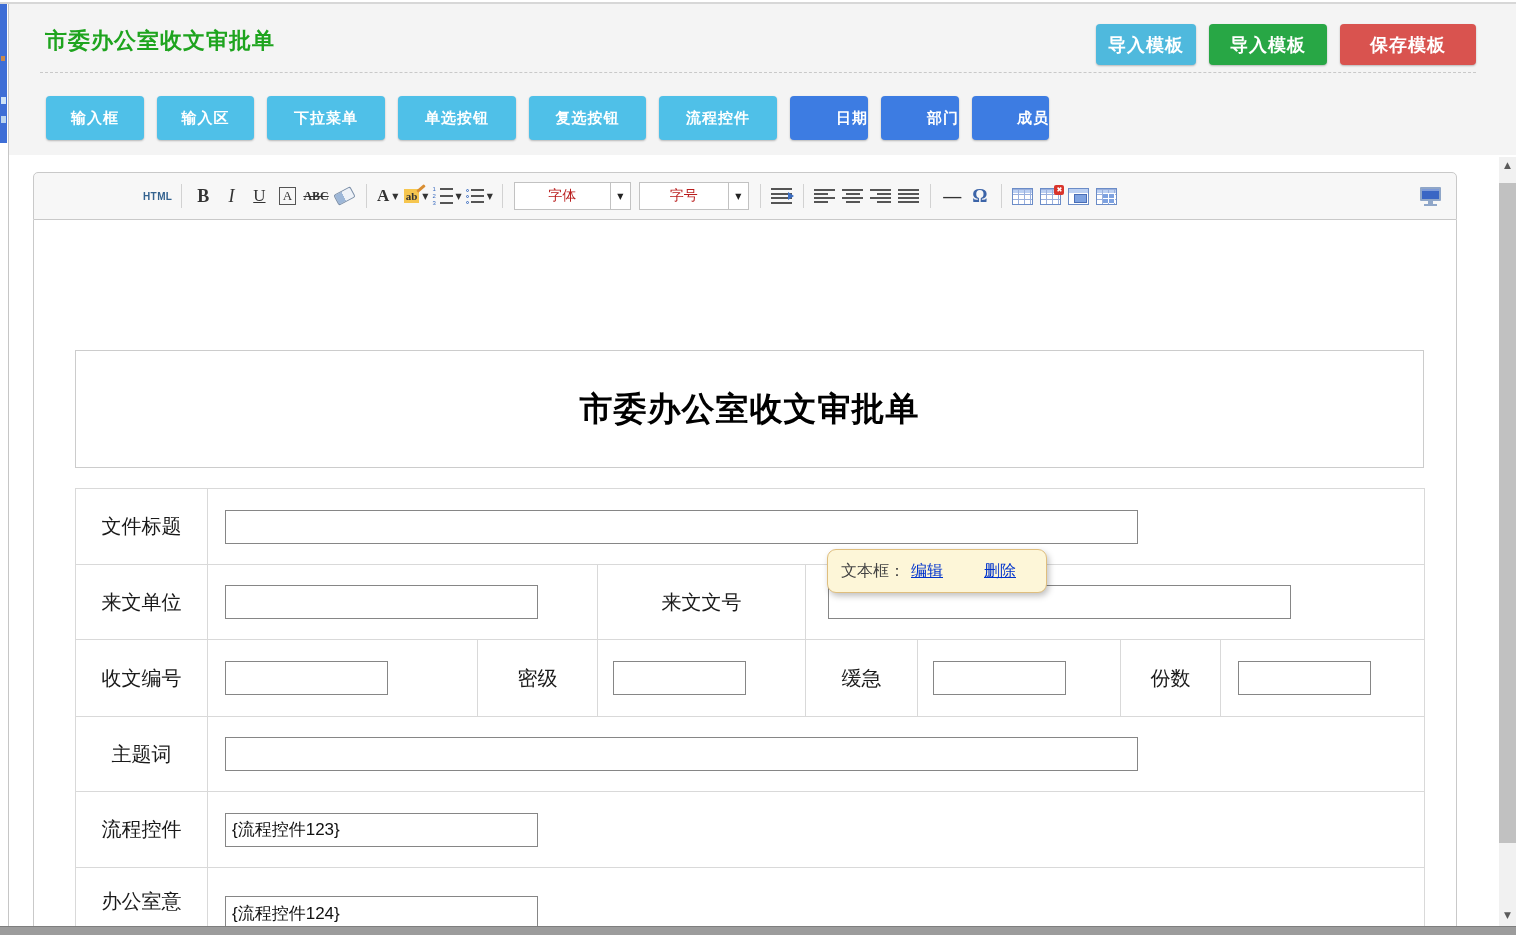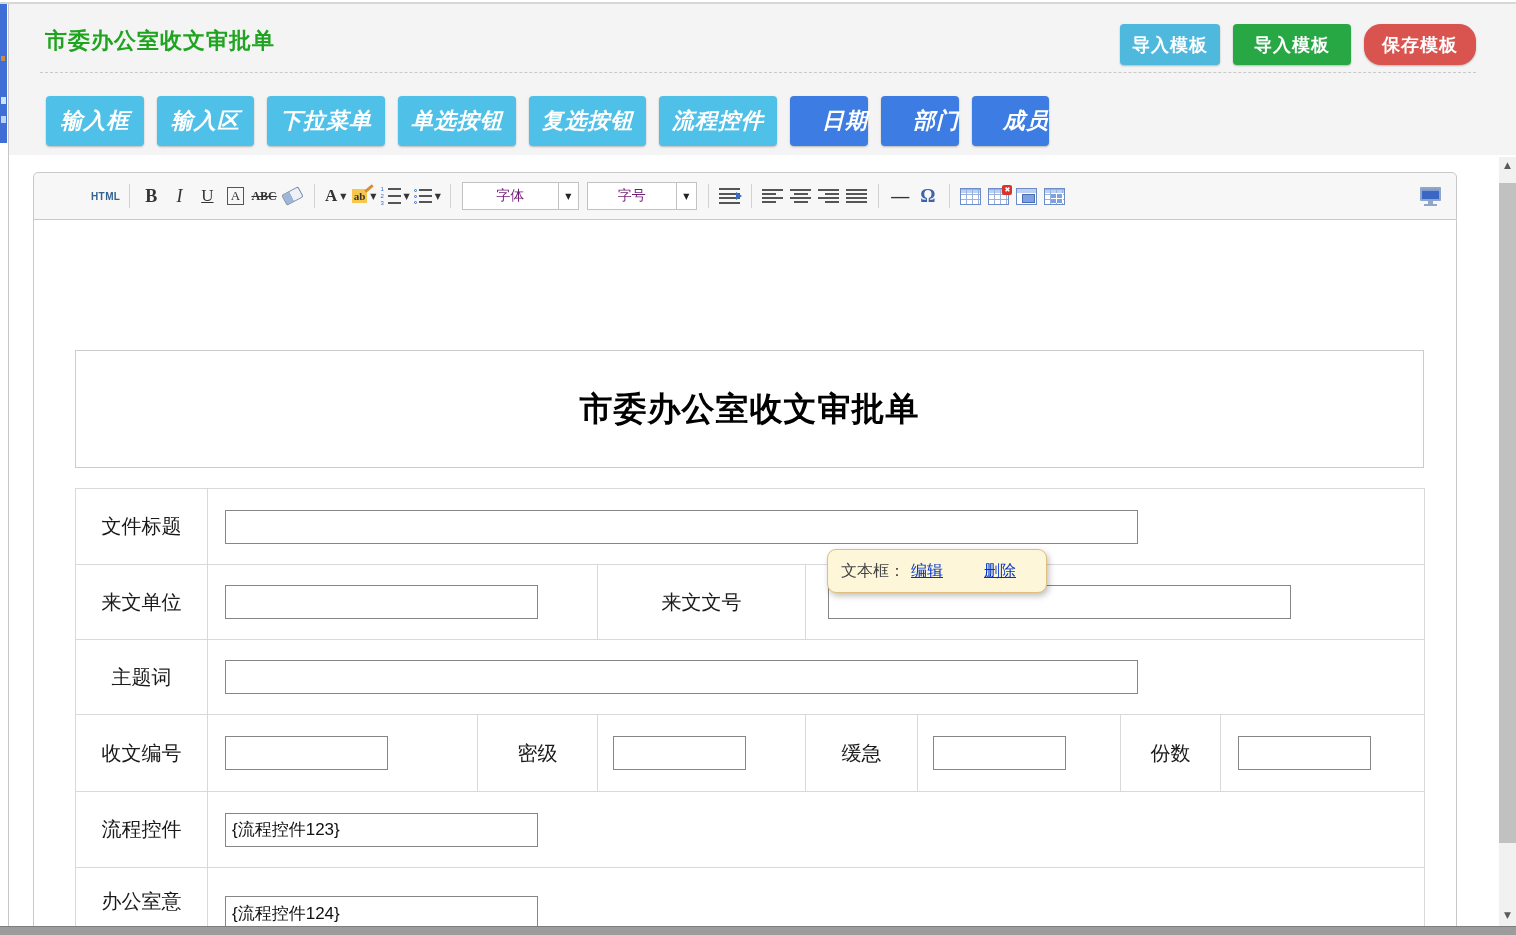--- a/index.html
+++ b/index.html
@@ -20,31 +20,31 @@
   .header-band { position:absolute; left:9px; top:4px; right:0; height:151px; background:#f4f4f4; }
   .page-title { position:absolute; left:36px; top:22px; font-family:"Liberation Serif","DejaVu Serif",serif;
                 font-weight:bold; font-size:22px; color:#1ea41e; letter-spacing:1px; }
   .dash-sep { position:absolute; left:31px; right:40px; top:68px; border-top:1px dashed #c9c9c9; }
   .actions { position:absolute; top:20px; right:40px; display:flex; gap:13px; }
   .btn { border:none; cursor:pointer; color:#fff; font-family:"Liberation Serif","DejaVu Serif",serif;
          font-weight:bold; border-radius:4px; box-shadow:0 1px 2px rgba(0,0,0,.25); }
   .btn-lg { height:41px; font-size:18px; letter-spacing:1px; }
   .a-import  { width:100px; background:#4fb9dd; }
   .a-preview { width:118px; background:#28a745; }
-  .a-save    { width:112px; background:#d9534f;border-radius:17px; }
+  .a-save    { width:136px; background:#d9534f; }
 
   .widget-row { position:absolute; left:37px; top:92px; display:flex; gap:13px; }
-  .btn-w { height:50px; font-size:22px; letter-spacing:1px;font-style:italic; }
+  .btn-w { height:44px; font-size:15px; letter-spacing:1px; }
   .w-light { background:#4fc0e8; }
   .w-dark  { background:#3d7ce2;text-align:right; }
 
   
   .ed-toolbar { position:absolute; left:33px; top:172px; width:1424px; height:48px;
                 background:#f7f7f7; border:1px solid #c9c9c9; border-radius:5px 5px 0 0;
-                display:flex; align-items:center; padding:0 12px 0 55px; z-index:5; }
+                display:flex; align-items:center; padding:0 12px 0 107px; z-index:5; }
   .ed-body { position:absolute; left:33px; top:220px; width:1424px; bottom:9px;
              background:#fff; border-left:1px solid #c9c9c9; border-right:1px solid #c9c9c9; }
 
   .tb-sep { width:1px; height:24px; background:#d2d2d2; margin:0 7px; flex:none; }
   .tb-btn { display:flex; align-items:center; justify-content:center; min-width:24px; height:28px;
             margin:0 2px; border-radius:2px; cursor:pointer; flex:none;
             font-family:"Liberation Serif","DejaVu Serif",serif; color:#333; }
   .g-html { font-family:"Liberation Sans",sans-serif; font-size:10px; font-weight:bold; color:#33628f; letter-spacing:.4px; }
   .g-b { font-size:18px; font-weight:bold; }
   .g-i { font-size:18px; font-style:italic; }
@@ -57,21 +57,21 @@
   .g-A { font-size:17px; font-weight:bold; }
   .hl-ab { background:#f6c64f; font-size:11px; font-weight:bold; padding:1px 2px; position:relative; }
   .hl-ab .pencil { position:absolute; right:-7px; top:-2px; width:10px; height:3px; background:#d98e32;
                    transform:rotate(-40deg); border-radius:1px; }
   .ico-list { display:flex; flex-direction:column; gap:3px; }
   .ico-list .ln { display:flex; align-items:center; gap:2px; }
   .ico-list .num { font-family:"Liberation Sans",sans-serif; font-size:6px; line-height:4px; color:#3a6cc0; width:5px; font-style:normal; }
   .ico-list .dot { width:3px; height:3px; border:1px solid #3a6cc0; border-radius:50%; }
   .ico-list .bar { width:13px; height:2px; background:#555; }
   .tb-select { width:117px; height:28px; border:1px solid #c2c2c2; background:#fff; display:flex; margin:0 4px; cursor:pointer; }
-  .tb-select .lbl { flex:1; display:flex; align-items:center; justify-content:center; font-size:14px; color:#701a75; }
+  .tb-select .lbl { flex:1; display:flex; align-items:center; justify-content:center; font-size:14px; color:#b91c1c; }
   .tb-select .arr { width:20px; border-left:1px solid #c2c2c2; display:flex; align-items:center; justify-content:center;
                     font-size:8px; color:#222; font-family:"DejaVu Sans",sans-serif; }
   .ico-indent { position:relative; width:21px; height:16px; display:flex; flex-direction:column; justify-content:space-between; }
   .ico-indent i { height:2px; background:#555; width:100%; }
   .ico-indent .arr { position:absolute; right:-2px; top:4px; width:0; height:0;
                      border-left:6px solid #3a6cc0; border-top:4px solid transparent; border-bottom:4px solid transparent; background:none; }
   .ico-align { display:flex; flex-direction:column; gap:2px; width:21px; }
   .ico-align i { height:2px; background:#555; width:100%; }
   .al-l i:nth-child(even)  { width:14px; align-self:flex-start; }
   .al-c i:nth-child(even)  { width:14px; align-self:center; }
@@ -333,34 +333,34 @@
       <tr style="height:76px">
     <td class="lab">文件标题</td>
     <td colspan="7"><input class="ipt ml17 w913" style=""></td>
   </tr>
   <tr style="height:75px">
     <td class="lab">来文单位</td>
     <td colspan="2"><input class="ipt ml17 w313" style=""></td>
     <td class="lab">来文文号</td>
     <td colspan="4"><input class="ipt ml22 w463" style=""></td>
   </tr>
-  <tr style="height:75px">
-    <td class="lab">主题词</td>
-    <td colspan="7"><input class="ipt ml17 w913" style=""></td>
-  </tr>
   <tr style="height:77px">
     <td class="lab">收文编号</td>
     <td><input class="ipt ml17 w163" style=""></td>
     <td class="lab">密级</td>
     <td><input class="ipt ml15 w133" style=""></td>
     <td class="lab">缓急</td>
     <td><input class="ipt ml15 w133" style=""></td>
     <td class="lab">份数</td>
     <td><input class="ipt ml17 w133" style=""></td>
   </tr>
+  <tr style="height:75px">
+    <td class="lab">主题词</td>
+    <td colspan="7"><input class="ipt ml17 w913" style=""></td>
+  </tr>
   <tr style="height:76px">
     <td class="lab">流程控件</td>
     <td colspan="7"><input class="ipt ml17 w313" value="{流程控件123}" style=""></td>
   </tr>
   <tr style="height:140px" class="row-last">
     <td class="lab">办公室意</td>
     <td colspan="7"><input class="ipt ml17 w313" value="{流程控件124}" style=""></td>
   </tr>
 </tbody>
   </table>

